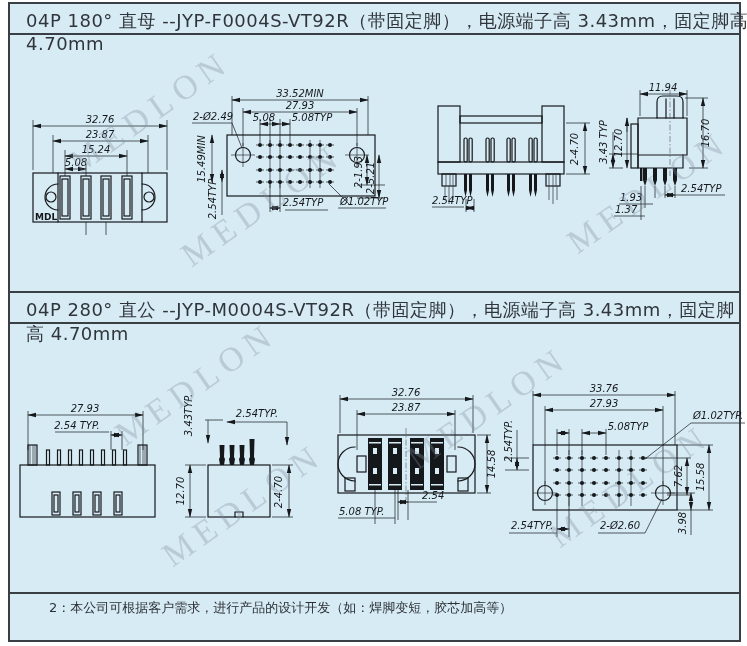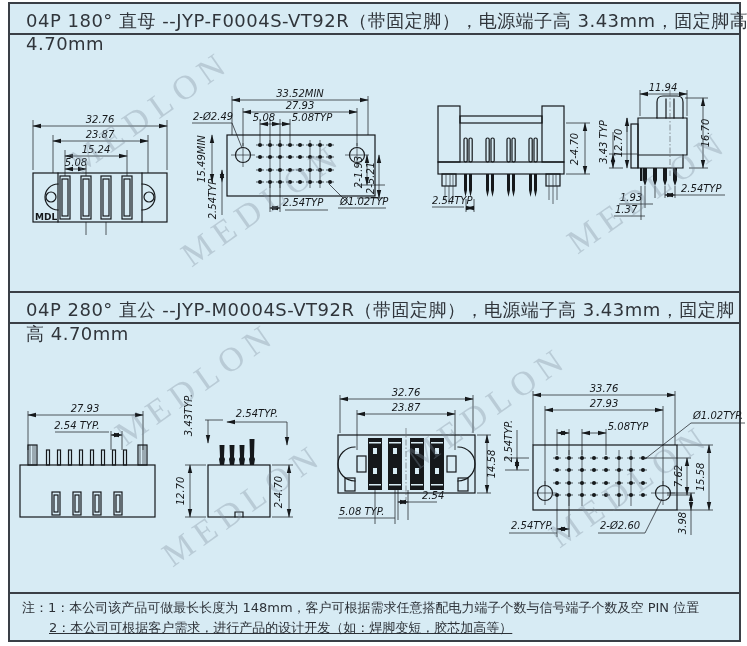--- a/index.html
+++ b/index.html
@@ -4,21 +4,21 @@
 <style>
   html,body{margin:0;padding:0;background:#ffffff;}
   .page{position:relative;width:747px;height:646px;background:#ffffff;overflow:hidden;
         font-family:"DejaVu Sans",sans-serif;}
   .sheet{position:absolute;left:8px;top:2px;width:729px;height:636px;background:#d7ebf4;
          border:2px solid #3a3f46;}
   .hline{position:absolute;left:8px;width:733px;height:0;border-top:2px solid #3a3f46;}
   .title-row{position:absolute;left:26px;width:727px;text-align:left;
              font-size:18px;color:#30353b;letter-spacing:0.5px;}
   .notes{position:absolute;left:22px;top:598px;width:710px;font-size:13px;color:#2c3137;line-height:20px;}
-  .notes .row2{margin-left:27px;text-decoration:underline;}
+  .notes .row2{margin-left:27px;}
   .wm{position:absolute;transform:translate(-50%,-50%) rotate(-35deg);
       font-family:"Liberation Serif","DejaVu Serif",serif;font-size:34px;letter-spacing:7px;
       color:rgba(125,140,155,0.33);white-space:nowrap;pointer-events:none;z-index:9;}
   svg.drawing{position:absolute;overflow:visible;}
   .b{stroke:#15181b;stroke-width:1.2;fill:none;stroke-linejoin:miter;stroke-linecap:square;}
   .t{stroke:#2c3036;stroke-width:0.7;fill:none;}
   .d{stroke:#2c3036;stroke-width:0.8;fill:none;}
   .f{fill:#15181b;stroke:none;}
   .w{fill:#d7ebf4;stroke:none;}
   .cl{stroke:#51565c;stroke-width:0.6;stroke-dasharray:6 2 1.5 2;fill:none;}
@@ -471,21 +471,20 @@
     </g>
     <g>
       <use href="#drowH" y="73"></use>
         <use href="#drowH" y="85"></use>
         <use href="#drowH" y="98"></use>
         <use href="#drowH" y="110"></use>
     </g>
   </svg>
 
   <div class="notes">
-    <div><span>注：</span><span>1：本公司该产品可做最长长度为 148mm，客户可根据需求任意搭配电力端子个数与信号端子个数及空 PIN 位置</span></div>
     <div class="row2"><span>2：本公司可根据客户需求，进行产品的设计开发（如：焊脚变短，胶芯加高等）</span></div>
   </div>
 
   <div class="wm" style="left:150px;top:112px">MEDLON</div>
   <div class="wm" style="left:262px;top:205px">MEDLON</div>
   <div class="wm" style="left:648px;top:192px">MEDLON</div>
   <div class="wm" style="left:196px;top:384px">MEDLON</div>
   <div class="wm" style="left:243px;top:505px">MEDLON</div>
   <div class="wm" style="left:488px;top:408px">MEDLON</div>
   <div class="wm" style="left:630px;top:486px">MEDLON</div>

